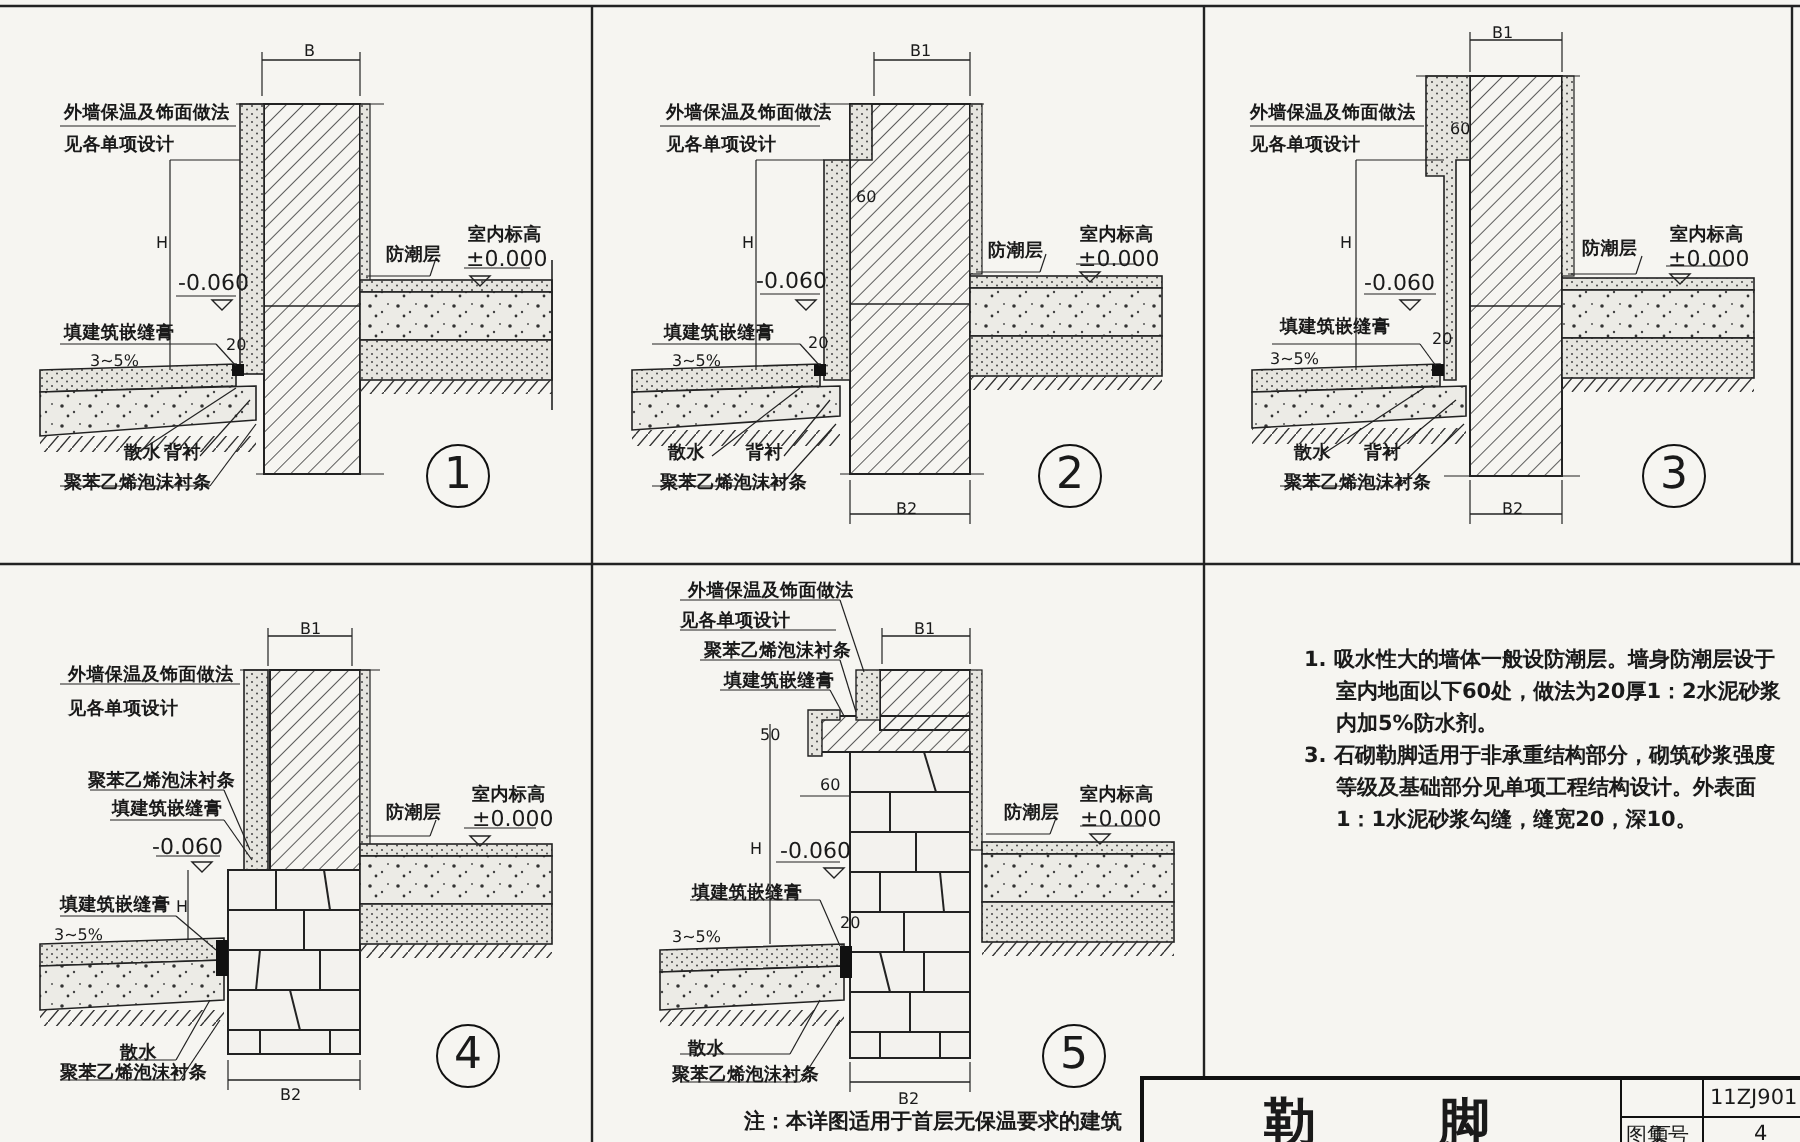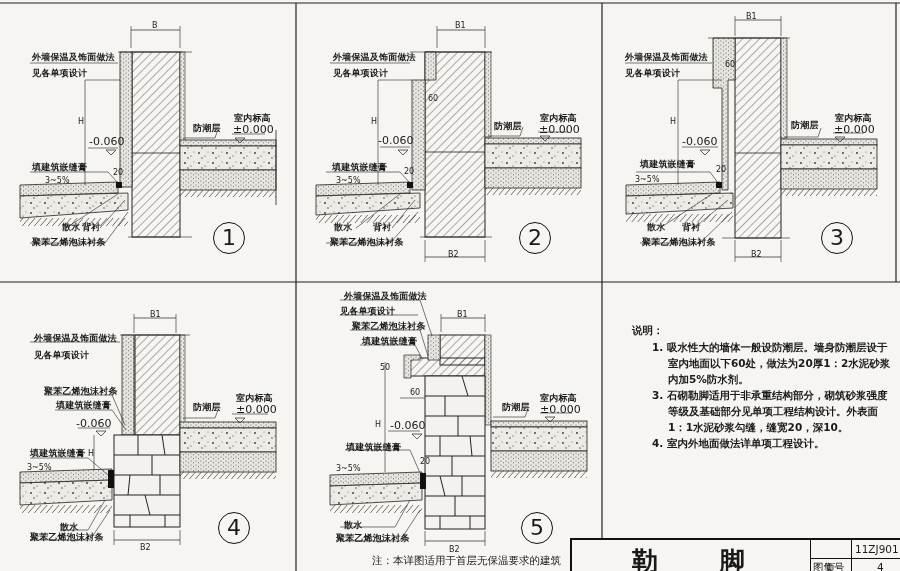--- a/index.html
+++ b/index.html
@@ -5,21 +5,21 @@
   html,body{margin:0;padding:0;background:#f4f3ef;}
   #sheet{position:relative;width:900px;height:571px;overflow:hidden;background:#f6f5f1;font-family:"DejaVu Sans",sans-serif;color:#1a1a1a;}
   svg{position:absolute;left:0;top:0;}
   .lbl{position:absolute;font-size:9px;font-weight:bold;white-space:nowrap;line-height:10px;letter-spacing:0.2px;}
   .dim{position:absolute;font-size:8px;white-space:nowrap;line-height:9px;}
   .elev{position:absolute;font-size:11px;white-space:nowrap;line-height:11px;}
   .num{position:absolute;width:30px;height:30px;border:1.6px solid #111;border-radius:50%;font-size:22px;line-height:30px;text-align:center;font-family:"DejaVu Sans",sans-serif;}
   #notes{position:absolute;left:632px;top:322px;width:262px;font-size:10.5px;line-height:16px;font-weight:bold;}
   #notes .ttl{margin-bottom:1px;}
   #notes .item{padding-left:26px;text-indent:-16px;margin-left:10px;}
-  #footnote{position:absolute;left:372px;top:554px;font-size:10.5px;font-weight:normal;white-space:nowrap;}
+  #footnote{position:absolute;left:372px;top:554px;font-size:10.5px;font-weight:bold;white-space:nowrap;}
   #titleblock{position:absolute;left:570px;top:538px;width:332px;height:40px;border:2px solid #111;border-right:none;background:#f6f5f1;}
   #tb-title{position:absolute;left:60px;top:4px;font-size:26px;font-weight:bold;letter-spacing:26px;font-family:"DejaVu Serif",serif;}
   #tb-grid{position:absolute;left:238px;top:0;width:94px;height:40px;border-left:1.5px solid #111;}
   .tbc{position:absolute;font-size:10.5px;white-space:nowrap;}
 </style>
 </head>
 <body>
 
 <div id="sheet">
 
@@ -391,24 +391,22 @@
     <span class="dim" style="left:449px;top:545px;">B2</span>
     <span class="lbl" style="left:502px;top:402px;">防潮层</span>
     <span class="lbl" style="left:540px;top:393px;">室内标高</span>
     <span class="elev" style="left:540px;top:404px;">±0.000</span>
     <div class="num" style="left:521px;top:512px;">5</div>
   </div>
 
   <div id="footnote">注：本详图适用于首层无保温要求的建筑</div>
 
   <div id="notes">
-    <div class="ttl">说明：</div>
     <div class="item">1. 吸水性大的墙体一般设防潮层。墙身防潮层设于室内地面以下60处，做法为20厚1：2水泥砂浆内加5%防水剂。</div>
     <div class="item">3. 石砌勒脚适用于非承重结构部分，砌筑砂浆强度等级及基础部分见单项工程结构设计。外表面1：1水泥砂浆勾缝，缝宽20，深10。</div>
-    <div class="item">4. 室内外地面做法详单项工程设计。</div>
   </div>
 
   <div id="titleblock">
     <div id="tb-title">勒 脚</div>
     <div id="tb-grid">
       <div style="position:absolute;left:0;top:18px;width:94px;border-top:1.2px solid #111;"></div>
       <div style="position:absolute;left:40px;top:0;height:40px;border-left:1.2px solid #111;"></div>
       <span class="tbc" style="left:2px;top:21px;">图集号</span>
       <span class="tbc" style="left:44px;top:3px;">11ZJ901</span>
       <span class="tbc" style="left:14px;top:21px;">页</span>

